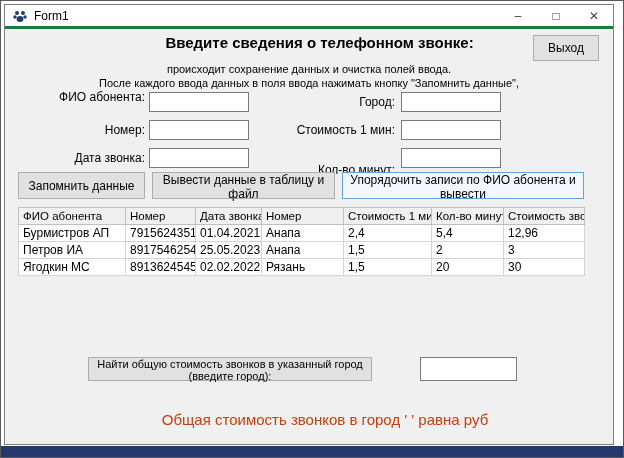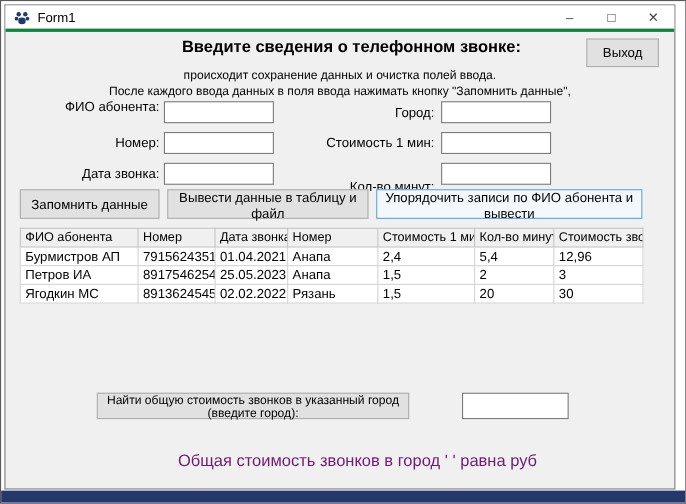--- a/index.html
+++ b/index.html
@@ -37,21 +37,21 @@
              white-space:nowrap; overflow:hidden; }
   .grid td { border:1px solid #d4d4d4; padding:1px 4px; height:15px;
              white-space:nowrap; overflow:hidden; }
   .find-btn { position:absolute; left:83px; top:352px; width:284px; height:24px;
               background:#e1e1e1; border:1px solid #adadad; font-size:11px;
               font-family:"Liberation Sans", sans-serif; }
   .find-input { position:absolute; left:415px; top:352px; width:97px; height:24px;
                 border:1px solid #7a7a7a; font-size:12px; padding:1px 3px;
                 font-family:"Liberation Sans", sans-serif; }
   .footer-label { position:absolute; top:406px; left:0; right:0; text-align:center;
-                  font-size:15px; color:#701a75;margin-left:32px; }
+                  font-size:15px; color:#c2410c;margin-left:32px; }
   .taskbar-strip { position:absolute; left:0; bottom:0; width:100%; height:11px;
                    background:#24386b; }
 </style>
 </head>
 <body>
 
 <div class="canvas">
   <div class="window">
 
     <div class="titlebar">

